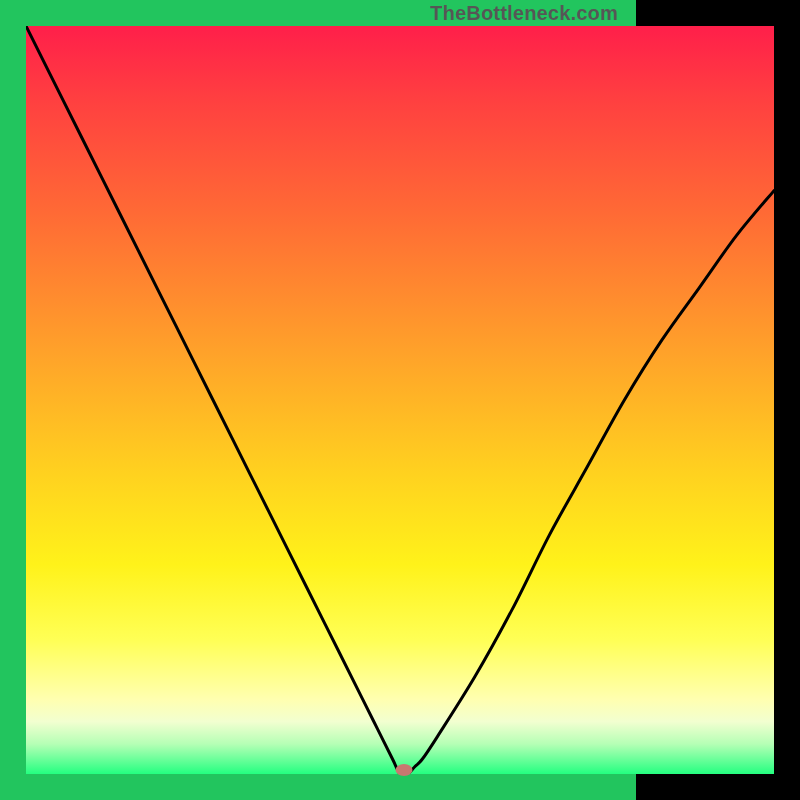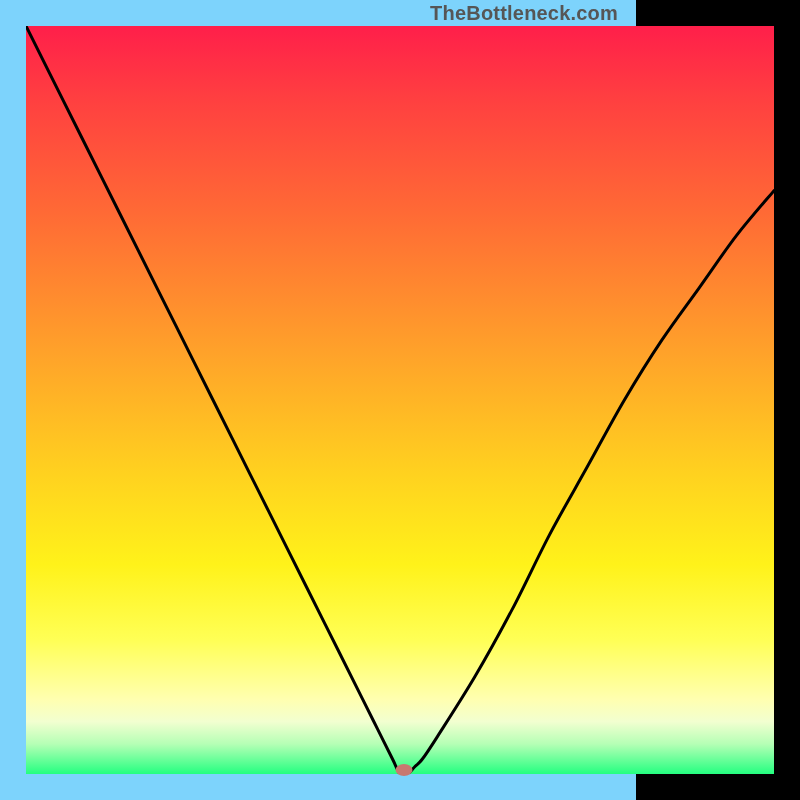--- a/index.html
+++ b/index.html
@@ -9,21 +9,21 @@
     height: 800px;
     background: #000;
     overflow: hidden;
   }
   .frame {
     position: absolute;
     left: 0;
     top: 0;
     width: 636px;
     height: 800px;
-    background: #7dd3fc;
+    background: #22c55e;
   }
   .watermark {
     position: absolute;
     top: 2px;
     right: 18px;
     font-family: Arial, Helvetica, sans-serif;
     font-size: 20px;
     font-weight: 600;
     color: #565656;
     letter-spacing: 0.2px;

